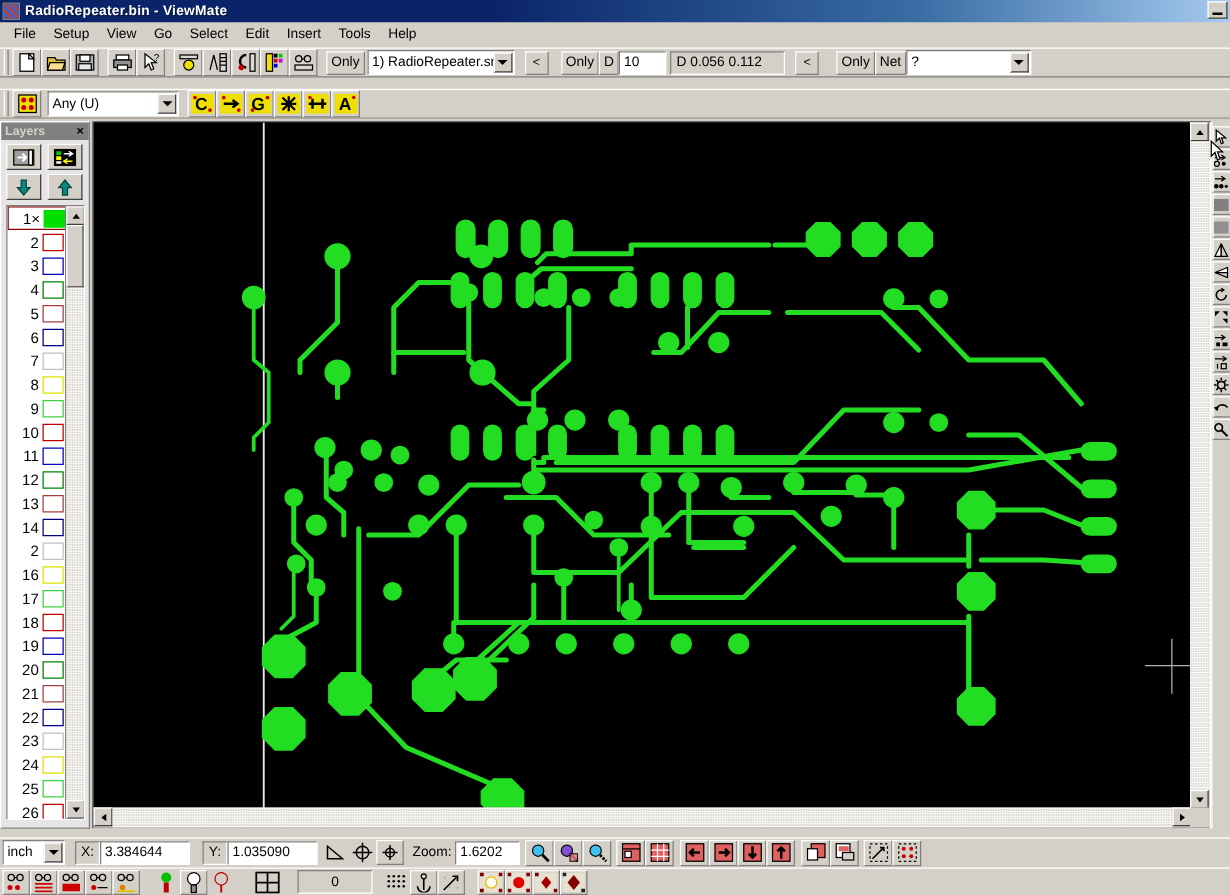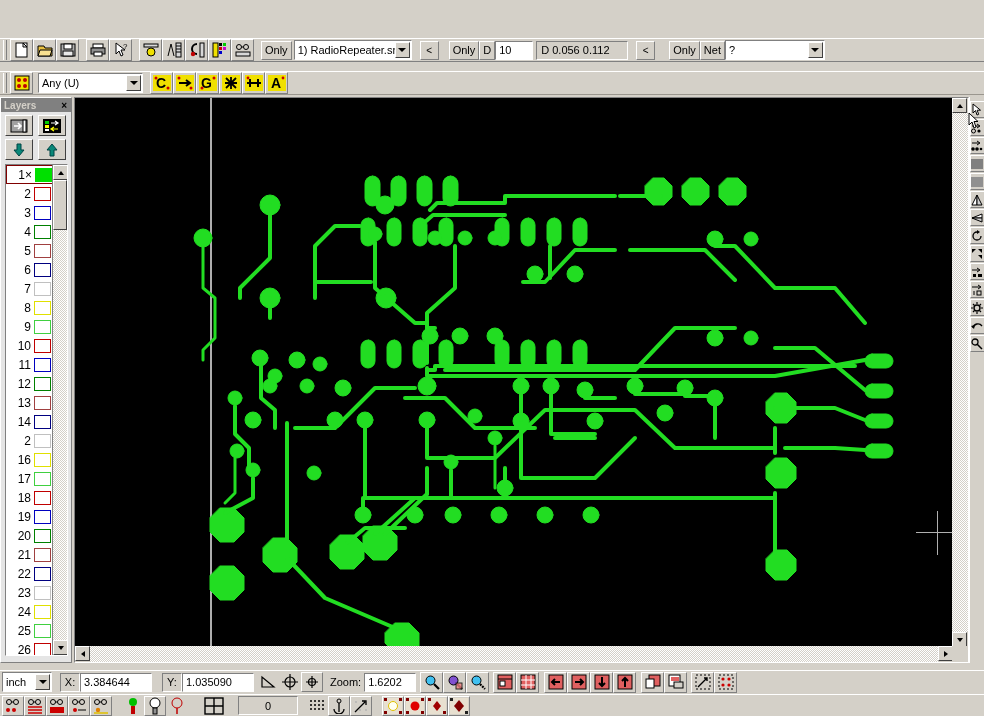--- a/index.html
+++ b/index.html
@@ -258,21 +258,39 @@
   #crosshair .h { position:absolute; left:0; top:21px; width:44px; height:1px; background:#b0b0b0;}
   #crosshair .v { position:absolute; left:21px; top:0; width:1px; height:44px; background:#b0b0b0;}
   
   #mousecur { position:absolute; left:968px; top:112px; width:12px; height:18px; }
 </style>
 </head>
 <body>
 
 <div id="app">
 
-
+  <div id="titlebar">
+    <div id="title-icon"></div>
+    <div id="title-text">RadioRepeater.bin - ViewMate</div>
+    <div id="title-buttons">
+      <div class="tbtn min"></div>
+    </div>
+  </div>
+
+  <div id="menubar">
+    <div class="menu-item">File</div>
+    <div class="menu-item">Setup</div>
+    <div class="menu-item">View</div>
+    <div class="menu-item">Go</div>
+    <div class="menu-item">Select</div>
+    <div class="menu-item">Edit</div>
+    <div class="menu-item">Insert</div>
+    <div class="menu-item">Tools</div>
+    <div class="menu-item">Help</div>
+  </div>
 
   <div id="toolbar1" class="toolbar-row">
     <div class="grip"></div>
 
     <div class="tb-btn raised">
       <svg class="ico" viewBox="0 0 18 16">
           <rect x="3" y="1" width="11" height="14" fill="#fff" stroke="#000"></rect>
           <path d="M10 1 L14 5 L10 5 Z" fill="#e0e0e0" stroke="#000"></path>
         </svg>
     </div>

